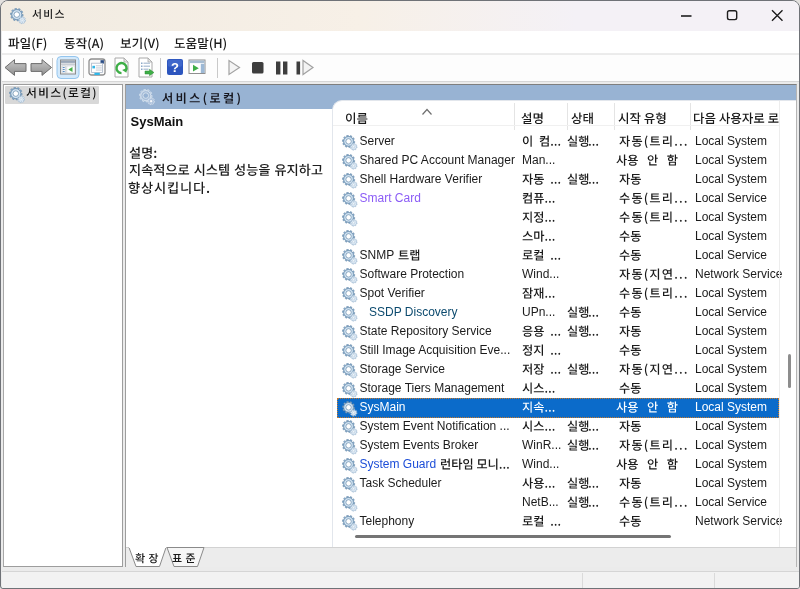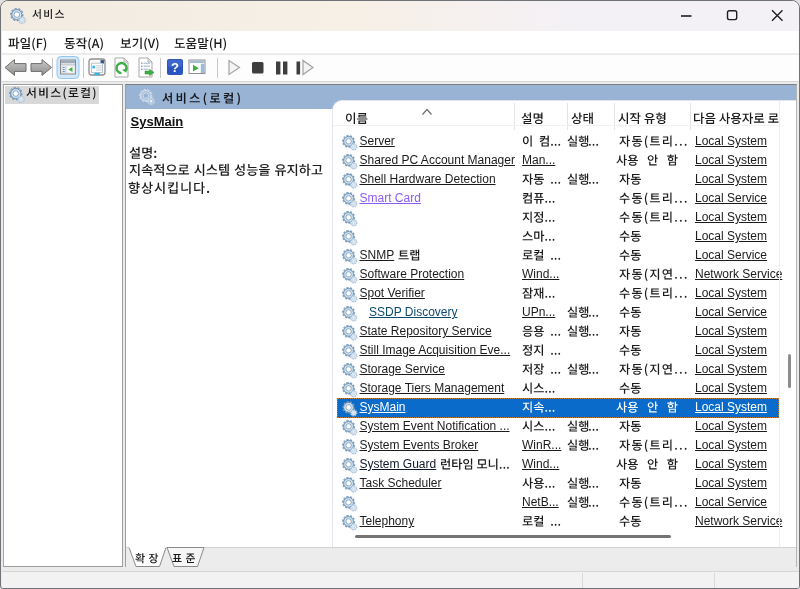--- a/index.html
+++ b/index.html
@@ -1,18 +1,18 @@
 <!DOCTYPE html>
 <html><head><meta charset="utf-8"><style>
 html,body{margin:0;padding:0;width:800px;height:589px;overflow:hidden;background:#e3e1df;}
 *{box-sizing:border-box;font-family:"Liberation Sans",sans-serif;}
 #win{position:absolute;left:0;top:0;width:800px;height:589px;border:1px solid #6f7277;
 border-radius:8px 8px 3px 3px;overflow:hidden;background:#ebebeb;}
 .abs{position:absolute;}
-.lat{position:absolute;white-space:pre;color:#1b1b1b;text-decoration:underline;}
+.lat{position:absolute;white-space:pre;color:#1b1b1b;}
 </style></head><body>
 <div id="win">
 
 <div class="abs" style="left:0;top:0;width:798px;height:30px;background:linear-gradient(to right,#f1ebe1 0%,#f7f0e7 45%,#f4f1f6 72%,#f4f1f6 100%)"></div>
 <svg style="position:absolute;left:9px;top:6.5px" width="18" height="18" viewBox="0 0 18 18">
       <path d="M13.20 6.60 L12.98 8.27 L11.51 8.29 L11.07 9.21 L11.98 10.36 L10.82 11.58 L9.62 10.73 L8.72 11.22 L8.78 12.69 L7.12 12.99 L6.65 11.60 L5.64 11.46 L4.82 12.69 L3.30 11.96 L3.74 10.56 L3.00 9.85 L1.62 10.36 L0.82 8.88 L2.00 8.00 L1.82 7.00 L0.40 6.60 L0.62 4.93 L2.09 4.91 L2.53 3.99 L1.62 2.84 L2.78 1.62 L3.98 2.47 L4.88 1.98 L4.82 0.51 L6.48 0.21 L6.95 1.60 L7.96 1.74 L8.78 0.51 L10.30 1.24 L9.86 2.64 L10.60 3.35 L11.98 2.84 L12.78 4.32 L11.60 5.20 L11.78 6.20 Z" fill="#8aabcc" stroke="#5f85a5" stroke-width="0.50"></path>
       <circle cx="6.80" cy="6.60" r="4.90" fill="#d5e6f5" stroke="#5f85a5" stroke-width="0.60"></circle>
       <circle cx="6.80" cy="6.60" r="2.80" fill="#ffffff" stroke="#5f85a5" stroke-width="0.70"></circle>
       <path d="M15.60 12.20 L15.38 13.41 L14.41 13.27 L14.04 13.85 L14.57 14.67 L13.57 15.38 L12.98 14.59 L12.30 14.74 L12.10 15.70 L10.89 15.48 L11.03 14.51 L10.45 14.14 L9.63 14.67 L8.92 13.67 L9.71 13.08 L9.56 12.40 L8.60 12.20 L8.82 10.99 L9.79 11.13 L10.16 10.55 L9.63 9.73 L10.63 9.02 L11.22 9.81 L11.90 9.66 L12.10 8.70 L13.31 8.92 L13.17 9.89 L13.75 10.26 L14.57 9.73 L15.28 10.73 L14.49 11.32 L14.64 12.00 Z" fill="#e4eef8" stroke="#9fbad2" stroke-width="0.70"></path>
       <circle cx="12.10" cy="12.20" r="1.15" fill="#ffffff" stroke="#9fbad2" stroke-width="0.50"></circle>
@@ -200,21 +200,21 @@
       <path fill="#1b1b1b" d="M3.2 -9.2H4.2V-7.4Q4.2 -6.4 4.0 -5.5Q3.8 -4.6 3.4 -3.8Q3.0 -3.0 2.4 -2.3Q1.9 -1.7 1.1 -1.3L0.4 -2.4Q1.0 -2.7 1.5 -3.2Q2.1 -3.7 2.4 -4.4Q2.8 -5.1 3.0 -5.9Q3.2 -6.6 3.2 -7.4ZM3.4 -9.2H4.5V-7.4Q4.5 -6.6 4.6 -5.9Q4.8 -5.2 5.2 -4.5Q5.6 -3.9 6.1 -3.4Q6.6 -2.9 7.2 -2.6L6.4 -1.5Q5.7 -1.9 5.2 -2.5Q4.6 -3.1 4.2 -3.9Q3.8 -4.7 3.6 -5.6Q3.4 -6.5 3.4 -7.4ZM7.9 -10.1H9.2V1.0H7.9ZM8.9 -5.7H10.9V-4.7H8.9Z M14.2 -6.4H15.4V-4.3H14.2ZM18.2 -6.4H19.5V-4.3H18.2ZM11.8 -4.7H21.9V-3.7H11.8ZM16.8 -3.0Q18.6 -3.0 19.6 -2.5Q20.6 -2.0 20.6 -1.0Q20.6 -0.0 19.6 0.5Q18.6 1.0 16.8 1.0Q15.0 1.0 14.0 0.5Q13.0 -0.0 13.0 -1.0Q13.0 -2.0 14.0 -2.5Q15.0 -3.0 16.8 -3.0ZM16.8 -2.0Q16.0 -2.0 15.4 -1.9Q14.8 -1.8 14.5 -1.6Q14.2 -1.3 14.2 -1.0Q14.2 -0.7 14.5 -0.4Q14.8 -0.2 15.4 -0.1Q16.0 0.0 16.8 0.0Q17.6 0.0 18.2 -0.1Q18.8 -0.2 19.1 -0.4Q19.3 -0.7 19.3 -1.0Q19.3 -1.3 19.1 -1.6Q18.8 -1.8 18.2 -1.9Q17.6 -2.0 16.8 -2.0ZM16.8 -10.0Q18.0 -10.0 18.9 -9.7Q19.8 -9.5 20.3 -9.0Q20.8 -8.5 20.8 -7.9Q20.8 -7.2 20.3 -6.7Q19.8 -6.3 18.9 -6.0Q18.0 -5.8 16.8 -5.8Q15.6 -5.8 14.7 -6.0Q13.8 -6.3 13.3 -6.7Q12.8 -7.2 12.8 -7.9Q12.8 -8.5 13.3 -9.0Q13.8 -9.5 14.7 -9.7Q15.6 -10.0 16.8 -10.0ZM16.8 -9.0Q16.0 -9.0 15.4 -8.8Q14.8 -8.7 14.5 -8.5Q14.2 -8.2 14.2 -7.9Q14.2 -7.5 14.5 -7.3Q14.8 -7.0 15.4 -6.9Q16.0 -6.7 16.8 -6.7Q17.7 -6.7 18.2 -6.9Q18.8 -7.0 19.2 -7.3Q19.5 -7.5 19.5 -7.9Q19.5 -8.2 19.2 -8.5Q18.8 -8.7 18.2 -8.8Q17.7 -9.0 16.8 -9.0Z M39.0 -10.2H40.3V-2.0H39.0ZM39.9 -6.8H41.8V-5.8H39.9ZM33.2 -0.3H40.7V0.8H33.2ZM33.2 -2.8H34.5V0.2H33.2ZM34.7 -9.4Q35.5 -9.4 36.2 -9.0Q36.8 -8.7 37.2 -8.0Q37.6 -7.4 37.6 -6.6Q37.6 -5.8 37.2 -5.2Q36.8 -4.5 36.2 -4.2Q35.5 -3.8 34.7 -3.8Q33.8 -3.8 33.2 -4.2Q32.5 -4.5 32.1 -5.2Q31.7 -5.8 31.7 -6.6Q31.7 -7.4 32.1 -8.0Q32.5 -8.7 33.2 -9.0Q33.8 -9.4 34.7 -9.4ZM34.7 -8.3Q34.2 -8.3 33.8 -8.1Q33.4 -7.9 33.2 -7.5Q33.0 -7.1 33.0 -6.6Q33.0 -6.1 33.2 -5.7Q33.4 -5.4 33.8 -5.1Q34.2 -4.9 34.7 -4.9Q35.1 -4.9 35.5 -5.1Q35.9 -5.4 36.2 -5.7Q36.4 -6.1 36.4 -6.6Q36.4 -7.1 36.2 -7.5Q35.9 -7.9 35.5 -8.1Q35.1 -8.3 34.7 -8.3Z M58.8 -10.1H60.0V-3.4H58.8ZM59.7 -7.3H61.6V-6.2H59.7ZM52.9 -2.9H60.0V0.9H52.9ZM58.8 -1.8H54.2V-0.1H58.8ZM51.3 -9.1H57.9V-8.0H51.3ZM54.6 -7.6Q55.4 -7.6 56.1 -7.3Q56.7 -7.1 57.0 -6.6Q57.3 -6.2 57.3 -5.6Q57.3 -5.0 57.0 -4.5Q56.7 -4.1 56.1 -3.8Q55.4 -3.6 54.6 -3.6Q53.8 -3.6 53.2 -3.8Q52.6 -4.1 52.3 -4.5Q51.9 -5.0 51.9 -5.6Q51.9 -6.2 52.3 -6.6Q52.6 -7.1 53.2 -7.3Q53.8 -7.6 54.6 -7.6ZM54.6 -6.6Q54.0 -6.6 53.6 -6.3Q53.2 -6.1 53.2 -5.6Q53.2 -5.1 53.6 -4.8Q54.0 -4.5 54.6 -4.5Q55.3 -4.5 55.7 -4.8Q56.1 -5.1 56.1 -5.6Q56.1 -6.1 55.7 -6.3Q55.3 -6.6 54.6 -6.6ZM54.0 -10.2H55.3V-8.5H54.0Z"></path>
     </svg>
 <div class="lat" style="left:694px;top:150px;font-size:12px;line-height:19px;color:#1b1b1b">Local System</div>
 <svg style="position:absolute;left:341px;top:171.5px" width="18" height="18" viewBox="0 0 18 18">
       <path d="M12.76 6.38 L12.55 7.99 L11.12 8.01 L10.70 8.90 L11.58 10.02 L10.46 11.20 L9.30 10.37 L8.43 10.84 L8.49 12.26 L6.88 12.56 L6.43 11.21 L5.45 11.08 L4.66 12.26 L3.19 11.56 L3.62 10.20 L2.90 9.52 L1.57 10.02 L0.79 8.59 L1.93 7.74 L1.76 6.77 L0.39 6.38 L0.60 4.77 L2.02 4.75 L2.45 3.86 L1.57 2.74 L2.69 1.56 L3.85 2.39 L4.72 1.92 L4.66 0.50 L6.26 0.20 L6.72 1.55 L7.69 1.68 L8.49 0.50 L9.95 1.20 L9.53 2.56 L10.24 3.24 L11.58 2.74 L12.35 4.17 L11.21 5.02 L11.39 5.99 Z" fill="#8aabcc" stroke="#5f85a5" stroke-width="0.48"></path>
       <circle cx="6.57" cy="6.38" r="4.74" fill="#d5e6f5" stroke="#5f85a5" stroke-width="0.58"></circle>
       <circle cx="6.57" cy="6.38" r="2.71" fill="#ffffff" stroke="#5f85a5" stroke-width="0.68"></circle>
       <path d="M15.08 11.79 L14.87 12.96 L13.93 12.83 L13.57 13.39 L14.09 14.19 L13.11 14.87 L12.55 14.11 L11.89 14.25 L11.70 15.18 L10.53 14.97 L10.66 14.03 L10.10 13.67 L9.30 14.19 L8.62 13.21 L9.38 12.64 L9.24 11.99 L8.31 11.79 L8.52 10.62 L9.46 10.76 L9.82 10.20 L9.30 9.40 L10.28 8.72 L10.85 9.48 L11.50 9.34 L11.70 8.41 L12.87 8.62 L12.73 9.56 L13.29 9.92 L14.09 9.40 L14.77 10.38 L14.01 10.94 L14.15 11.60 Z" fill="#e4eef8" stroke="#9fbad2" stroke-width="0.68"></path>
       <circle cx="11.70" cy="11.79" r="1.11" fill="#ffffff" stroke="#9fbad2" stroke-width="0.48"></circle>
     </svg>
-<div class="lat" style="left:358.5px;top:169px;font-size:12px;line-height:19px;color:#1b1b1b">Shell Hardware Detection</div>
+<div class="lat" style="left:358.5px;top:169px;font-size:12px;line-height:19px;color:#1b1b1b">Shell Hardware Verifier</div>
 <svg style="position:absolute;left:521px;top:169.2px;overflow:hidden" width="41" height="18" viewBox="0 -13.66 41 18">
       <path fill="#1b1b1b" d="M3.2 -8.5H4.2V-6.9Q4.2 -6.0 4.0 -5.1Q3.8 -4.2 3.4 -3.5Q2.9 -2.7 2.4 -2.1Q1.8 -1.5 1.1 -1.1L0.4 -2.1Q1.0 -2.4 1.5 -3.0Q2.0 -3.5 2.4 -4.1Q2.8 -4.8 3.0 -5.5Q3.2 -6.2 3.2 -6.9ZM3.5 -8.5H4.5V-6.9Q4.5 -6.3 4.7 -5.6Q4.9 -4.9 5.2 -4.3Q5.6 -3.7 6.1 -3.2Q6.6 -2.7 7.3 -2.4L6.6 -1.4Q5.8 -1.7 5.3 -2.3Q4.7 -2.9 4.3 -3.6Q3.9 -4.4 3.7 -5.2Q3.5 -6.1 3.5 -6.9ZM0.8 -9.0H6.8V-8.0H0.8ZM7.9 -10.1H9.2V1.0H7.9ZM8.9 -5.7H10.9V-4.7H8.9Z M11.8 -4.8H21.9V-3.7H11.8ZM16.2 -6.5H17.5V-4.4H16.2ZM13.0 -6.9H20.7V-5.9H13.0ZM13.0 -9.7H20.6V-8.6H14.3V-6.3H13.0ZM16.8 -3.0Q18.6 -3.0 19.6 -2.5Q20.6 -2.0 20.6 -1.0Q20.6 -0.0 19.6 0.5Q18.6 1.0 16.8 1.0Q15.0 1.0 14.0 0.5Q13.0 -0.0 13.0 -1.0Q13.0 -2.0 14.0 -2.5Q15.0 -3.0 16.8 -3.0ZM16.8 -2.1Q16.0 -2.1 15.4 -1.9Q14.8 -1.8 14.5 -1.6Q14.2 -1.4 14.2 -1.0Q14.2 -0.7 14.5 -0.4Q14.8 -0.2 15.4 -0.1Q16.0 0.0 16.8 0.0Q17.6 0.0 18.2 -0.1Q18.8 -0.2 19.1 -0.4Q19.3 -0.7 19.3 -1.0Q19.3 -1.4 19.1 -1.6Q18.8 -1.8 18.2 -1.9Q17.6 -2.1 16.8 -2.1Z M30.0 0.2Q29.6 0.2 29.3 -0.1Q29.1 -0.4 29.1 -0.8Q29.1 -1.3 29.3 -1.5Q29.6 -1.8 30.0 -1.8Q30.4 -1.8 30.7 -1.5Q31.0 -1.3 31.0 -0.8Q31.0 -0.4 30.7 -0.1Q30.4 0.2 30.0 0.2Z M33.6 0.2Q33.3 0.2 33.0 -0.1Q32.7 -0.4 32.7 -0.8Q32.7 -1.3 33.0 -1.5Q33.3 -1.8 33.6 -1.8Q34.0 -1.8 34.3 -1.5Q34.6 -1.3 34.6 -0.8Q34.6 -0.4 34.3 -0.1Q34.0 0.2 33.6 0.2Z M37.3 0.2Q36.9 0.2 36.6 -0.1Q36.3 -0.4 36.3 -0.8Q36.3 -1.3 36.6 -1.5Q36.9 -1.8 37.3 -1.8Q37.7 -1.8 38.0 -1.5Q38.2 -1.3 38.2 -0.8Q38.2 -0.4 38.0 -0.1Q37.7 0.2 37.3 0.2Z"></path>
     </svg>
 <svg style="position:absolute;left:566px;top:169.2px;overflow:hidden" width="34" height="18" viewBox="0 -13.66 34 18">
       <path fill="#1b1b1b" d="M8.5 -10.1H9.7V-4.4H8.5ZM2.4 -3.9H9.7V-1.1H3.7V0.3H2.5V-2.0H8.5V-2.9H2.4ZM2.5 -0.1H10.1V0.9H2.5ZM3.3 -9.8H4.4V-9.0Q4.4 -8.0 4.0 -7.1Q3.6 -6.2 2.9 -5.5Q2.2 -4.8 1.2 -4.5L0.6 -5.5Q1.2 -5.7 1.8 -6.1Q2.3 -6.4 2.6 -6.9Q3.0 -7.4 3.1 -7.9Q3.3 -8.4 3.3 -9.0ZM3.6 -9.8H4.6V-9.0Q4.6 -8.5 4.8 -8.0Q5.0 -7.4 5.3 -7.0Q5.7 -6.6 6.2 -6.2Q6.7 -5.9 7.3 -5.7L6.7 -4.7Q6.0 -4.9 5.4 -5.3Q4.8 -5.8 4.4 -6.3Q4.0 -6.9 3.8 -7.6Q3.6 -8.2 3.6 -9.0Z M20.0 -10.1H21.2V-3.1H20.0ZM18.4 -7.2H20.3V-6.2H18.4ZM17.7 -9.9H18.8V-3.5H17.7ZM11.7 -8.9H17.3V-7.9H11.7ZM14.5 -7.4Q15.2 -7.4 15.8 -7.2Q16.3 -6.9 16.6 -6.5Q16.9 -6.1 16.9 -5.5Q16.9 -4.9 16.6 -4.5Q16.3 -4.1 15.8 -3.8Q15.2 -3.6 14.5 -3.6Q13.8 -3.6 13.3 -3.8Q12.7 -4.1 12.4 -4.5Q12.1 -4.9 12.1 -5.5Q12.1 -6.1 12.4 -6.5Q12.7 -6.9 13.3 -7.2Q13.8 -7.4 14.5 -7.4ZM14.5 -6.5Q14.0 -6.5 13.6 -6.2Q13.3 -6.0 13.3 -5.5Q13.3 -5.0 13.6 -4.8Q14.0 -4.5 14.5 -4.5Q15.1 -4.5 15.4 -4.8Q15.8 -5.0 15.8 -5.5Q15.8 -6.0 15.4 -6.2Q15.1 -6.5 14.5 -6.5ZM13.9 -10.0H15.1V-8.3H13.9ZM17.5 -3.0Q19.3 -3.0 20.3 -2.4Q21.3 -1.9 21.3 -1.0Q21.3 -0.0 20.3 0.5Q19.3 1.0 17.5 1.0Q15.8 1.0 14.7 0.5Q13.7 -0.0 13.7 -1.0Q13.7 -1.9 14.7 -2.4Q15.8 -3.0 17.5 -3.0ZM17.5 -2.0Q16.3 -2.0 15.7 -1.7Q15.0 -1.5 15.0 -1.0Q15.0 -0.5 15.7 -0.2Q16.3 0.0 17.5 0.0Q18.7 0.0 19.4 -0.2Q20.0 -0.5 20.0 -1.0Q20.0 -1.5 19.4 -1.7Q18.7 -2.0 17.5 -2.0Z M22.9 0.2Q22.5 0.2 22.2 -0.1Q22.0 -0.4 22.0 -0.8Q22.0 -1.3 22.2 -1.5Q22.5 -1.8 22.9 -1.8Q23.3 -1.8 23.6 -1.5Q23.9 -1.3 23.9 -0.8Q23.9 -0.4 23.6 -0.1Q23.3 0.2 22.9 0.2Z M26.5 0.2Q26.2 0.2 25.9 -0.1Q25.6 -0.4 25.6 -0.8Q25.6 -1.3 25.9 -1.5Q26.2 -1.8 26.5 -1.8Q26.9 -1.8 27.2 -1.5Q27.5 -1.3 27.5 -0.8Q27.5 -0.4 27.2 -0.1Q26.9 0.2 26.5 0.2Z M30.2 0.2Q29.8 0.2 29.5 -0.1Q29.2 -0.4 29.2 -0.8Q29.2 -1.3 29.5 -1.5Q29.8 -1.8 30.2 -1.8Q30.6 -1.8 30.9 -1.5Q31.1 -1.3 31.1 -0.8Q31.1 -0.4 30.9 -0.1Q30.6 0.2 30.2 0.2Z"></path>
     </svg>
 <svg style="position:absolute;left:618.2px;top:169.2px;overflow:hidden" width="24" height="18" viewBox="0 -13.66 24 18">
       <path fill="#1b1b1b" d="M3.2 -8.5H4.2V-6.9Q4.2 -6.0 4.0 -5.1Q3.8 -4.2 3.4 -3.5Q2.9 -2.7 2.4 -2.1Q1.8 -1.5 1.1 -1.1L0.4 -2.1Q1.0 -2.4 1.5 -3.0Q2.0 -3.5 2.4 -4.1Q2.8 -4.8 3.0 -5.5Q3.2 -6.2 3.2 -6.9ZM3.5 -8.5H4.5V-6.9Q4.5 -6.3 4.7 -5.6Q4.9 -4.9 5.2 -4.3Q5.6 -3.7 6.1 -3.2Q6.6 -2.7 7.3 -2.4L6.6 -1.4Q5.8 -1.7 5.3 -2.3Q4.7 -2.9 4.3 -3.6Q3.9 -4.4 3.7 -5.2Q3.5 -6.1 3.5 -6.9ZM0.8 -9.0H6.8V-8.0H0.8ZM7.9 -10.1H9.2V1.0H7.9ZM8.9 -5.7H10.9V-4.7H8.9Z M11.8 -4.8H21.9V-3.7H11.8ZM16.2 -6.5H17.5V-4.4H16.2ZM13.0 -6.9H20.7V-5.9H13.0ZM13.0 -9.7H20.6V-8.6H14.3V-6.3H13.0ZM16.8 -3.0Q18.6 -3.0 19.6 -2.5Q20.6 -2.0 20.6 -1.0Q20.6 -0.0 19.6 0.5Q18.6 1.0 16.8 1.0Q15.0 1.0 14.0 0.5Q13.0 -0.0 13.0 -1.0Q13.0 -2.0 14.0 -2.5Q15.0 -3.0 16.8 -3.0ZM16.8 -2.1Q16.0 -2.1 15.4 -1.9Q14.8 -1.8 14.5 -1.6Q14.2 -1.4 14.2 -1.0Q14.2 -0.7 14.5 -0.4Q14.8 -0.2 15.4 -0.1Q16.0 0.0 16.8 0.0Q17.6 0.0 18.2 -0.1Q18.8 -0.2 19.1 -0.4Q19.3 -0.7 19.3 -1.0Q19.3 -1.4 19.1 -1.6Q18.8 -1.8 18.2 -1.9Q17.6 -2.1 16.8 -2.1Z"></path>
     </svg>
 <div class="lat" style="left:694px;top:169px;font-size:12px;line-height:19px;color:#1b1b1b">Local System</div>
@@ -438,21 +438,21 @@
       <path fill="#1b1b1b" d="M3.2 -8.5H4.2V-6.9Q4.2 -6.0 4.0 -5.1Q3.8 -4.2 3.4 -3.5Q2.9 -2.7 2.4 -2.1Q1.8 -1.5 1.1 -1.1L0.4 -2.1Q1.0 -2.4 1.5 -3.0Q2.0 -3.5 2.4 -4.1Q2.8 -4.8 3.0 -5.5Q3.2 -6.2 3.2 -6.9ZM3.5 -8.5H4.5V-6.9Q4.5 -6.3 4.7 -5.6Q4.9 -4.9 5.2 -4.3Q5.6 -3.7 6.1 -3.2Q6.6 -2.7 7.3 -2.4L6.6 -1.4Q5.8 -1.7 5.3 -2.3Q4.7 -2.9 4.3 -3.6Q3.9 -4.4 3.7 -5.2Q3.5 -6.1 3.5 -6.9ZM0.8 -9.0H6.8V-8.0H0.8ZM7.9 -10.1H9.2V1.0H7.9ZM8.9 -5.7H10.9V-4.7H8.9Z M13.0 -4.8H23.1V-3.7H13.0ZM17.4 -6.5H18.7V-4.4H17.4ZM14.2 -6.9H21.9V-5.9H14.2ZM14.2 -9.7H21.8V-8.6H15.5V-6.3H14.2ZM18.0 -3.0Q19.8 -3.0 20.8 -2.5Q21.8 -2.0 21.8 -1.0Q21.8 -0.0 20.8 0.5Q19.8 1.0 18.0 1.0Q16.2 1.0 15.2 0.5Q14.2 -0.0 14.2 -1.0Q14.2 -2.0 15.2 -2.5Q16.2 -3.0 18.0 -3.0ZM18.0 -2.1Q17.2 -2.1 16.6 -1.9Q16.0 -1.8 15.7 -1.6Q15.4 -1.4 15.4 -1.0Q15.4 -0.7 15.7 -0.4Q16.0 -0.2 16.6 -0.1Q17.2 0.0 18.0 0.0Q18.8 0.0 19.4 -0.1Q20.0 -0.2 20.2 -0.4Q20.5 -0.7 20.5 -1.0Q20.5 -1.4 20.2 -1.6Q20.0 -1.8 19.4 -1.9Q18.8 -2.1 18.0 -2.1Z M27.7 2.4Q26.9 1.0 26.4 -0.5Q25.9 -2.0 25.9 -3.8Q25.9 -5.6 26.4 -7.1Q26.9 -8.7 27.7 -10.1L28.6 -9.7Q27.8 -8.4 27.5 -6.9Q27.1 -5.3 27.1 -3.8Q27.1 -2.3 27.5 -0.8Q27.8 0.7 28.6 2.0Z M32.2 -4.3H39.9V-3.2H32.2ZM30.9 -1.4H41.0V-0.4H30.9ZM32.2 -9.2H39.8V-8.2H33.5V-4.0H32.2ZM33.1 -6.8H39.6V-5.8H33.1Z M51.3 -10.2H52.5V1.0H51.3ZM44.0 -2.7H44.9Q45.9 -2.7 46.8 -2.7Q47.7 -2.7 48.5 -2.8Q49.4 -2.9 50.4 -3.1L50.5 -2.0Q49.0 -1.8 47.7 -1.7Q46.4 -1.6 44.9 -1.6H44.0ZM43.9 -9.1H49.2V-5.0H45.3V-2.3H44.0V-6.0H47.9V-8.1H43.9Z M57.0 0.2Q56.6 0.2 56.4 -0.1Q56.1 -0.4 56.1 -0.8Q56.1 -1.3 56.4 -1.5Q56.6 -1.8 57.0 -1.8Q57.4 -1.8 57.7 -1.5Q58.0 -1.3 58.0 -0.8Q58.0 -0.4 57.7 -0.1Q57.4 0.2 57.0 0.2Z M61.9 0.2Q61.5 0.2 61.2 -0.1Q60.9 -0.4 60.9 -0.8Q60.9 -1.3 61.2 -1.5Q61.5 -1.8 61.9 -1.8Q62.3 -1.8 62.5 -1.5Q62.8 -1.3 62.8 -0.8Q62.8 -0.4 62.5 -0.1Q62.3 0.2 61.9 0.2Z M66.7 0.2Q66.3 0.2 66.0 -0.1Q65.7 -0.4 65.7 -0.8Q65.7 -1.3 66.0 -1.5Q66.3 -1.8 66.7 -1.8Q67.1 -1.8 67.4 -1.5Q67.6 -1.3 67.6 -0.8Q67.6 -0.4 67.4 -0.1Q67.1 0.2 66.7 0.2Z"></path>
     </svg>
 <div class="lat" style="left:694px;top:435px;font-size:12px;line-height:19px;color:#1b1b1b">Local System</div>
 <svg style="position:absolute;left:341px;top:456.5px" width="18" height="18" viewBox="0 0 18 18">
       <path d="M12.76 6.38 L12.55 7.99 L11.12 8.01 L10.70 8.90 L11.58 10.02 L10.46 11.20 L9.30 10.37 L8.43 10.84 L8.49 12.26 L6.88 12.56 L6.43 11.21 L5.45 11.08 L4.66 12.26 L3.19 11.56 L3.62 10.20 L2.90 9.52 L1.57 10.02 L0.79 8.59 L1.93 7.74 L1.76 6.77 L0.39 6.38 L0.60 4.77 L2.02 4.75 L2.45 3.86 L1.57 2.74 L2.69 1.56 L3.85 2.39 L4.72 1.92 L4.66 0.50 L6.26 0.20 L6.72 1.55 L7.69 1.68 L8.49 0.50 L9.95 1.20 L9.53 2.56 L10.24 3.24 L11.58 2.74 L12.35 4.17 L11.21 5.02 L11.39 5.99 Z" fill="#8aabcc" stroke="#5f85a5" stroke-width="0.48"></path>
       <circle cx="6.57" cy="6.38" r="4.74" fill="#d5e6f5" stroke="#5f85a5" stroke-width="0.58"></circle>
       <circle cx="6.57" cy="6.38" r="2.71" fill="#ffffff" stroke="#5f85a5" stroke-width="0.68"></circle>
       <path d="M15.08 11.79 L14.87 12.96 L13.93 12.83 L13.57 13.39 L14.09 14.19 L13.11 14.87 L12.55 14.11 L11.89 14.25 L11.70 15.18 L10.53 14.97 L10.66 14.03 L10.10 13.67 L9.30 14.19 L8.62 13.21 L9.38 12.64 L9.24 11.99 L8.31 11.79 L8.52 10.62 L9.46 10.76 L9.82 10.20 L9.30 9.40 L10.28 8.72 L10.85 9.48 L11.50 9.34 L11.70 8.41 L12.87 8.62 L12.73 9.56 L13.29 9.92 L14.09 9.40 L14.77 10.38 L14.01 10.94 L14.15 11.60 Z" fill="#e4eef8" stroke="#9fbad2" stroke-width="0.68"></path>
       <circle cx="11.70" cy="11.79" r="1.11" fill="#ffffff" stroke="#9fbad2" stroke-width="0.48"></circle>
     </svg>
-<div class="lat" style="left:358.5px;top:454px;font-size:12px;line-height:19px;color:#0f172a">System Guard</div>
+<div class="lat" style="left:358.5px;top:454px;font-size:12px;line-height:19px;color:#1d4ed8">System Guard</div>
 <svg style="position:absolute;left:438.5px;top:454.2px;overflow:hidden" width="72" height="18" viewBox="0 -13.66 72 18">
       <path fill="#1b1b1b" d="M1.0 -4.5H1.9Q3.0 -4.5 3.8 -4.5Q4.6 -4.5 5.3 -4.6Q6.1 -4.6 6.8 -4.8L6.9 -3.7Q6.1 -3.6 5.4 -3.5Q4.6 -3.5 3.8 -3.4Q3.0 -3.4 1.9 -3.4H1.0ZM1.0 -9.4H6.0V-6.0H2.3V-3.8H1.0V-7.0H4.7V-8.4H1.0ZM8.5 -10.1H9.8V-1.9H8.5ZM2.5 -0.3H10.1V0.8H2.5ZM2.5 -2.6H3.8V0.1H2.5ZM6.6 -7.3H8.8V-6.2H6.6Z M12.2 -2.6H13.1Q14.1 -2.6 15.0 -2.7Q15.8 -2.7 16.6 -2.8Q17.4 -2.8 18.2 -3.0L18.3 -1.9Q17.5 -1.8 16.7 -1.7Q15.9 -1.6 15.0 -1.6Q14.2 -1.6 13.1 -1.6H12.2ZM12.2 -9.2H17.5V-8.1H13.5V-2.3H12.2ZM13.2 -6.1H17.3V-5.0H13.2ZM19.1 -10.1H20.4V1.0H19.1ZM20.1 -5.8H22.2V-4.7H20.1Z M30.9 -10.1H32.2V-3.8H30.9ZM24.9 -3.2H32.2V0.9H24.9ZM31.0 -2.2H26.2V-0.1H31.0ZM26.2 -9.6Q27.0 -9.6 27.7 -9.3Q28.4 -8.9 28.8 -8.3Q29.1 -7.7 29.1 -7.0Q29.1 -6.2 28.8 -5.6Q28.4 -5.0 27.7 -4.7Q27.0 -4.3 26.2 -4.3Q25.3 -4.3 24.7 -4.7Q24.0 -5.0 23.6 -5.6Q23.2 -6.2 23.2 -7.0Q23.2 -7.7 23.6 -8.3Q24.0 -8.9 24.7 -9.3Q25.3 -9.6 26.2 -9.6ZM26.2 -8.5Q25.7 -8.5 25.3 -8.3Q24.9 -8.1 24.7 -7.8Q24.5 -7.4 24.5 -7.0Q24.5 -6.5 24.7 -6.1Q24.9 -5.8 25.3 -5.6Q25.7 -5.4 26.2 -5.4Q26.7 -5.4 27.1 -5.6Q27.4 -5.8 27.7 -6.1Q27.9 -6.5 27.9 -7.0Q27.9 -7.4 27.7 -7.8Q27.4 -8.1 27.1 -8.3Q26.7 -8.5 26.2 -8.5Z M37.0 -1.4H47.1V-0.4H37.0ZM41.4 -4.1H42.7V-1.1H41.4ZM38.1 -9.3H45.9V-3.9H38.1ZM44.7 -8.2H39.4V-4.9H44.7Z M56.1 -10.2H57.4V1.0H56.1ZM48.8 -9.1H50.1V-2.1H48.8ZM48.8 -2.9H49.8Q51.1 -2.9 52.4 -3.0Q53.7 -3.1 55.1 -3.4L55.3 -2.3Q53.8 -2.0 52.5 -1.9Q51.1 -1.8 49.8 -1.8H48.8Z M60.7 0.2Q60.3 0.2 60.0 -0.1Q59.7 -0.4 59.7 -0.8Q59.7 -1.3 60.0 -1.5Q60.3 -1.8 60.7 -1.8Q61.1 -1.8 61.4 -1.5Q61.6 -1.3 61.6 -0.8Q61.6 -0.4 61.4 -0.1Q61.1 0.2 60.7 0.2Z M64.3 0.2Q63.9 0.2 63.7 -0.1Q63.4 -0.4 63.4 -0.8Q63.4 -1.3 63.7 -1.5Q63.9 -1.8 64.3 -1.8Q64.7 -1.8 65.0 -1.5Q65.3 -1.3 65.3 -0.8Q65.3 -0.4 65.0 -0.1Q64.7 0.2 64.3 0.2Z M68.0 0.2Q67.6 0.2 67.3 -0.1Q67.0 -0.4 67.0 -0.8Q67.0 -1.3 67.3 -1.5Q67.6 -1.8 68.0 -1.8Q68.4 -1.8 68.6 -1.5Q68.9 -1.3 68.9 -0.8Q68.9 -0.4 68.6 -0.1Q68.4 0.2 68.0 0.2Z"></path>
     </svg>
 <div class="lat" style="left:521px;top:454px;font-size:12px;line-height:19px;color:#1b1b1b">Wind...</div>
 <svg style="position:absolute;left:615px;top:454.2px;overflow:hidden" width="64" height="18" viewBox="0 -13.66 64 18">
       <path fill="#1b1b1b" d="M3.2 -9.2H4.2V-7.4Q4.2 -6.4 4.0 -5.5Q3.8 -4.6 3.4 -3.8Q3.0 -3.0 2.4 -2.3Q1.9 -1.7 1.1 -1.3L0.4 -2.4Q1.0 -2.7 1.5 -3.2Q2.1 -3.7 2.4 -4.4Q2.8 -5.1 3.0 -5.9Q3.2 -6.6 3.2 -7.4ZM3.4 -9.2H4.5V-7.4Q4.5 -6.6 4.6 -5.9Q4.8 -5.2 5.2 -4.5Q5.6 -3.9 6.1 -3.4Q6.6 -2.9 7.2 -2.6L6.4 -1.5Q5.7 -1.9 5.2 -2.5Q4.6 -3.1 4.2 -3.9Q3.8 -4.7 3.6 -5.6Q3.4 -6.5 3.4 -7.4ZM7.9 -10.1H9.2V1.0H7.9ZM8.9 -5.7H10.9V-4.7H8.9Z M14.2 -6.4H15.4V-4.3H14.2ZM18.2 -6.4H19.5V-4.3H18.2ZM11.8 -4.7H21.9V-3.7H11.8ZM16.8 -3.0Q18.6 -3.0 19.6 -2.5Q20.6 -2.0 20.6 -1.0Q20.6 -0.0 19.6 0.5Q18.6 1.0 16.8 1.0Q15.0 1.0 14.0 0.5Q13.0 -0.0 13.0 -1.0Q13.0 -2.0 14.0 -2.5Q15.0 -3.0 16.8 -3.0ZM16.8 -2.0Q16.0 -2.0 15.4 -1.9Q14.8 -1.8 14.5 -1.6Q14.2 -1.3 14.2 -1.0Q14.2 -0.7 14.5 -0.4Q14.8 -0.2 15.4 -0.1Q16.0 0.0 16.8 0.0Q17.6 0.0 18.2 -0.1Q18.8 -0.2 19.1 -0.4Q19.3 -0.7 19.3 -1.0Q19.3 -1.3 19.1 -1.6Q18.8 -1.8 18.2 -1.9Q17.6 -2.0 16.8 -2.0ZM16.8 -10.0Q18.0 -10.0 18.9 -9.7Q19.8 -9.5 20.3 -9.0Q20.8 -8.5 20.8 -7.9Q20.8 -7.2 20.3 -6.7Q19.8 -6.3 18.9 -6.0Q18.0 -5.8 16.8 -5.8Q15.6 -5.8 14.7 -6.0Q13.8 -6.3 13.3 -6.7Q12.8 -7.2 12.8 -7.9Q12.8 -8.5 13.3 -9.0Q13.8 -9.5 14.7 -9.7Q15.6 -10.0 16.8 -10.0ZM16.8 -9.0Q16.0 -9.0 15.4 -8.8Q14.8 -8.7 14.5 -8.5Q14.2 -8.2 14.2 -7.9Q14.2 -7.5 14.5 -7.3Q14.8 -7.0 15.4 -6.9Q16.0 -6.7 16.8 -6.7Q17.7 -6.7 18.2 -6.9Q18.8 -7.0 19.2 -7.3Q19.5 -7.5 19.5 -7.9Q19.5 -8.2 19.2 -8.5Q18.8 -8.7 18.2 -8.8Q17.7 -9.0 16.8 -9.0Z M39.0 -10.2H40.3V-2.0H39.0ZM39.9 -6.8H41.8V-5.8H39.9ZM33.2 -0.3H40.7V0.8H33.2ZM33.2 -2.8H34.5V0.2H33.2ZM34.7 -9.4Q35.5 -9.4 36.2 -9.0Q36.8 -8.7 37.2 -8.0Q37.6 -7.4 37.6 -6.6Q37.6 -5.8 37.2 -5.2Q36.8 -4.5 36.2 -4.2Q35.5 -3.8 34.7 -3.8Q33.8 -3.8 33.2 -4.2Q32.5 -4.5 32.1 -5.2Q31.7 -5.8 31.7 -6.6Q31.7 -7.4 32.1 -8.0Q32.5 -8.7 33.2 -9.0Q33.8 -9.4 34.7 -9.4ZM34.7 -8.3Q34.2 -8.3 33.8 -8.1Q33.4 -7.9 33.2 -7.5Q33.0 -7.1 33.0 -6.6Q33.0 -6.1 33.2 -5.7Q33.4 -5.4 33.8 -5.1Q34.2 -4.9 34.7 -4.9Q35.1 -4.9 35.5 -5.1Q35.9 -5.4 36.2 -5.7Q36.4 -6.1 36.4 -6.6Q36.4 -7.1 36.2 -7.5Q35.9 -7.9 35.5 -8.1Q35.1 -8.3 34.7 -8.3Z M58.8 -10.1H60.0V-3.4H58.8ZM59.7 -7.3H61.6V-6.2H59.7ZM52.9 -2.9H60.0V0.9H52.9ZM58.8 -1.8H54.2V-0.1H58.8ZM51.3 -9.1H57.9V-8.0H51.3ZM54.6 -7.6Q55.4 -7.6 56.1 -7.3Q56.7 -7.1 57.0 -6.6Q57.3 -6.2 57.3 -5.6Q57.3 -5.0 57.0 -4.5Q56.7 -4.1 56.1 -3.8Q55.4 -3.6 54.6 -3.6Q53.8 -3.6 53.2 -3.8Q52.6 -4.1 52.3 -4.5Q51.9 -5.0 51.9 -5.6Q51.9 -6.2 52.3 -6.6Q52.6 -7.1 53.2 -7.3Q53.8 -7.6 54.6 -7.6ZM54.6 -6.6Q54.0 -6.6 53.6 -6.3Q53.2 -6.1 53.2 -5.6Q53.2 -5.1 53.6 -4.8Q54.0 -4.5 54.6 -4.5Q55.3 -4.5 55.7 -4.8Q56.1 -5.1 56.1 -5.6Q56.1 -6.1 55.7 -6.3Q55.3 -6.6 54.6 -6.6ZM54.0 -10.2H55.3V-8.5H54.0Z"></path>
     </svg>
 <div class="lat" style="left:694px;top:454px;font-size:12px;line-height:19px;color:#1b1b1b">Local System</div>
 <svg style="position:absolute;left:341px;top:475.5px" width="18" height="18" viewBox="0 0 18 18">
       <path d="M12.76 6.38 L12.55 7.99 L11.12 8.01 L10.70 8.90 L11.58 10.02 L10.46 11.20 L9.30 10.37 L8.43 10.84 L8.49 12.26 L6.88 12.56 L6.43 11.21 L5.45 11.08 L4.66 12.26 L3.19 11.56 L3.62 10.20 L2.90 9.52 L1.57 10.02 L0.79 8.59 L1.93 7.74 L1.76 6.77 L0.39 6.38 L0.60 4.77 L2.02 4.75 L2.45 3.86 L1.57 2.74 L2.69 1.56 L3.85 2.39 L4.72 1.92 L4.66 0.50 L6.26 0.20 L6.72 1.55 L7.69 1.68 L8.49 0.50 L9.95 1.20 L9.53 2.56 L10.24 3.24 L11.58 2.74 L12.35 4.17 L11.21 5.02 L11.39 5.99 Z" fill="#8aabcc" stroke="#5f85a5" stroke-width="0.48"></path>

